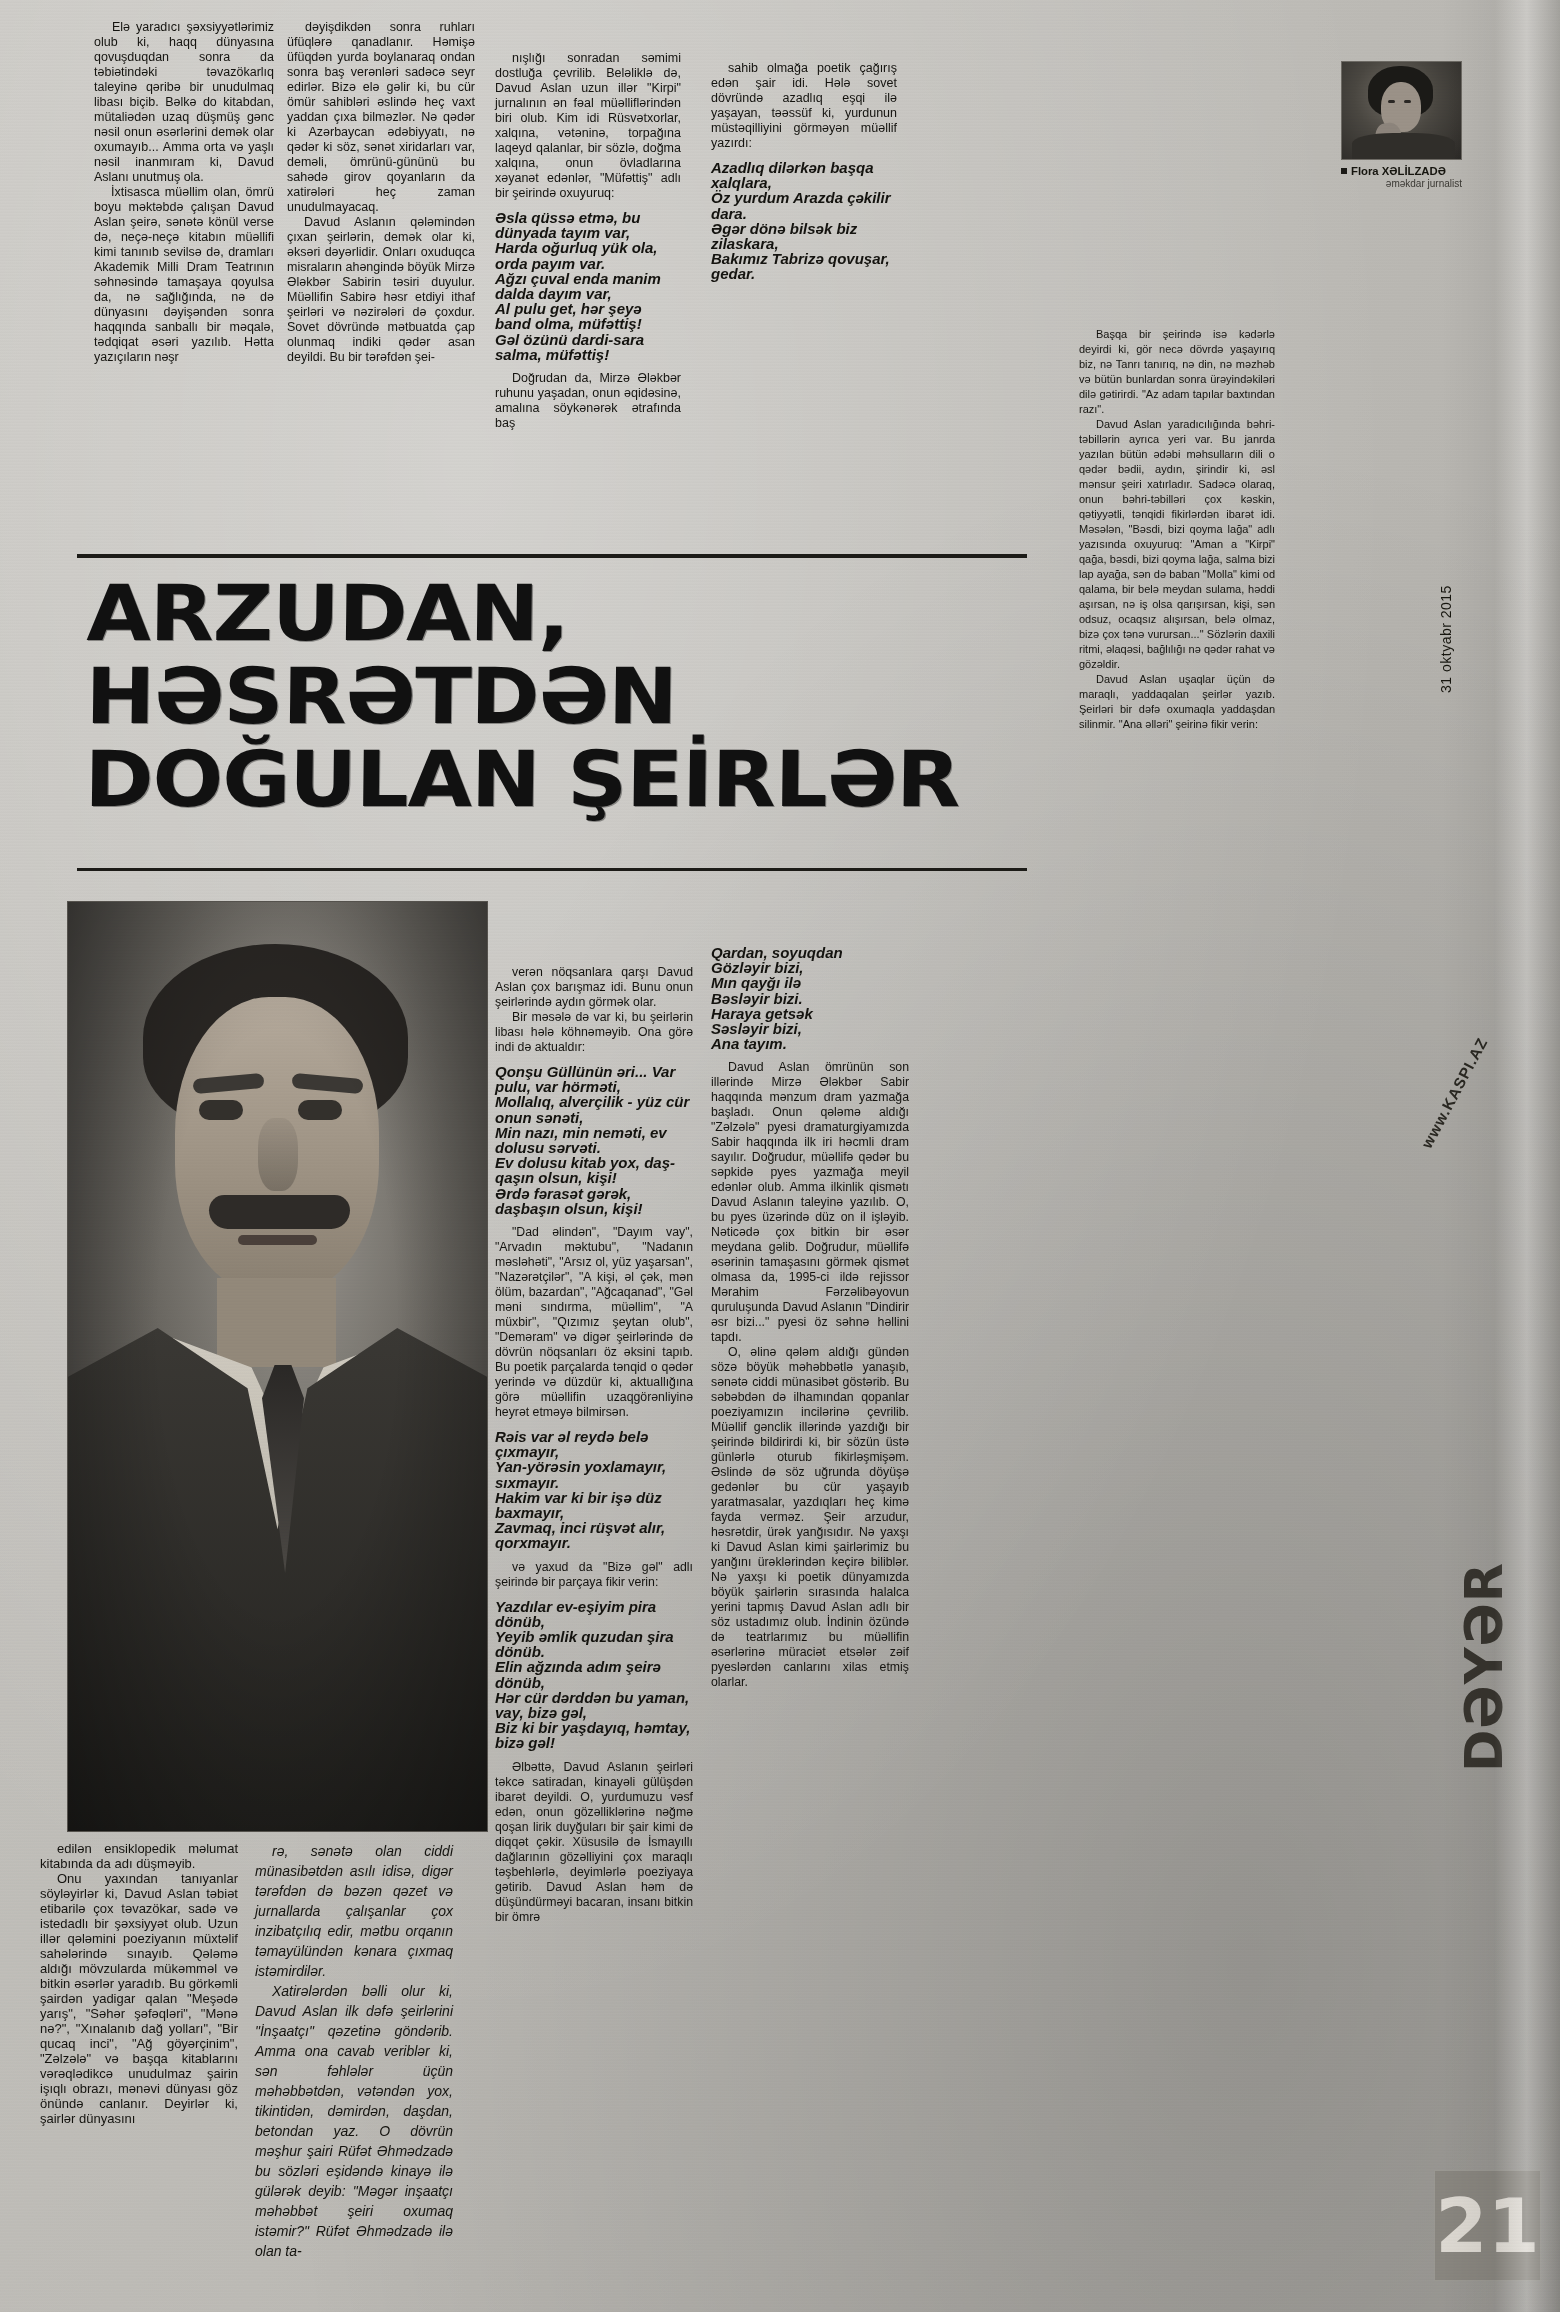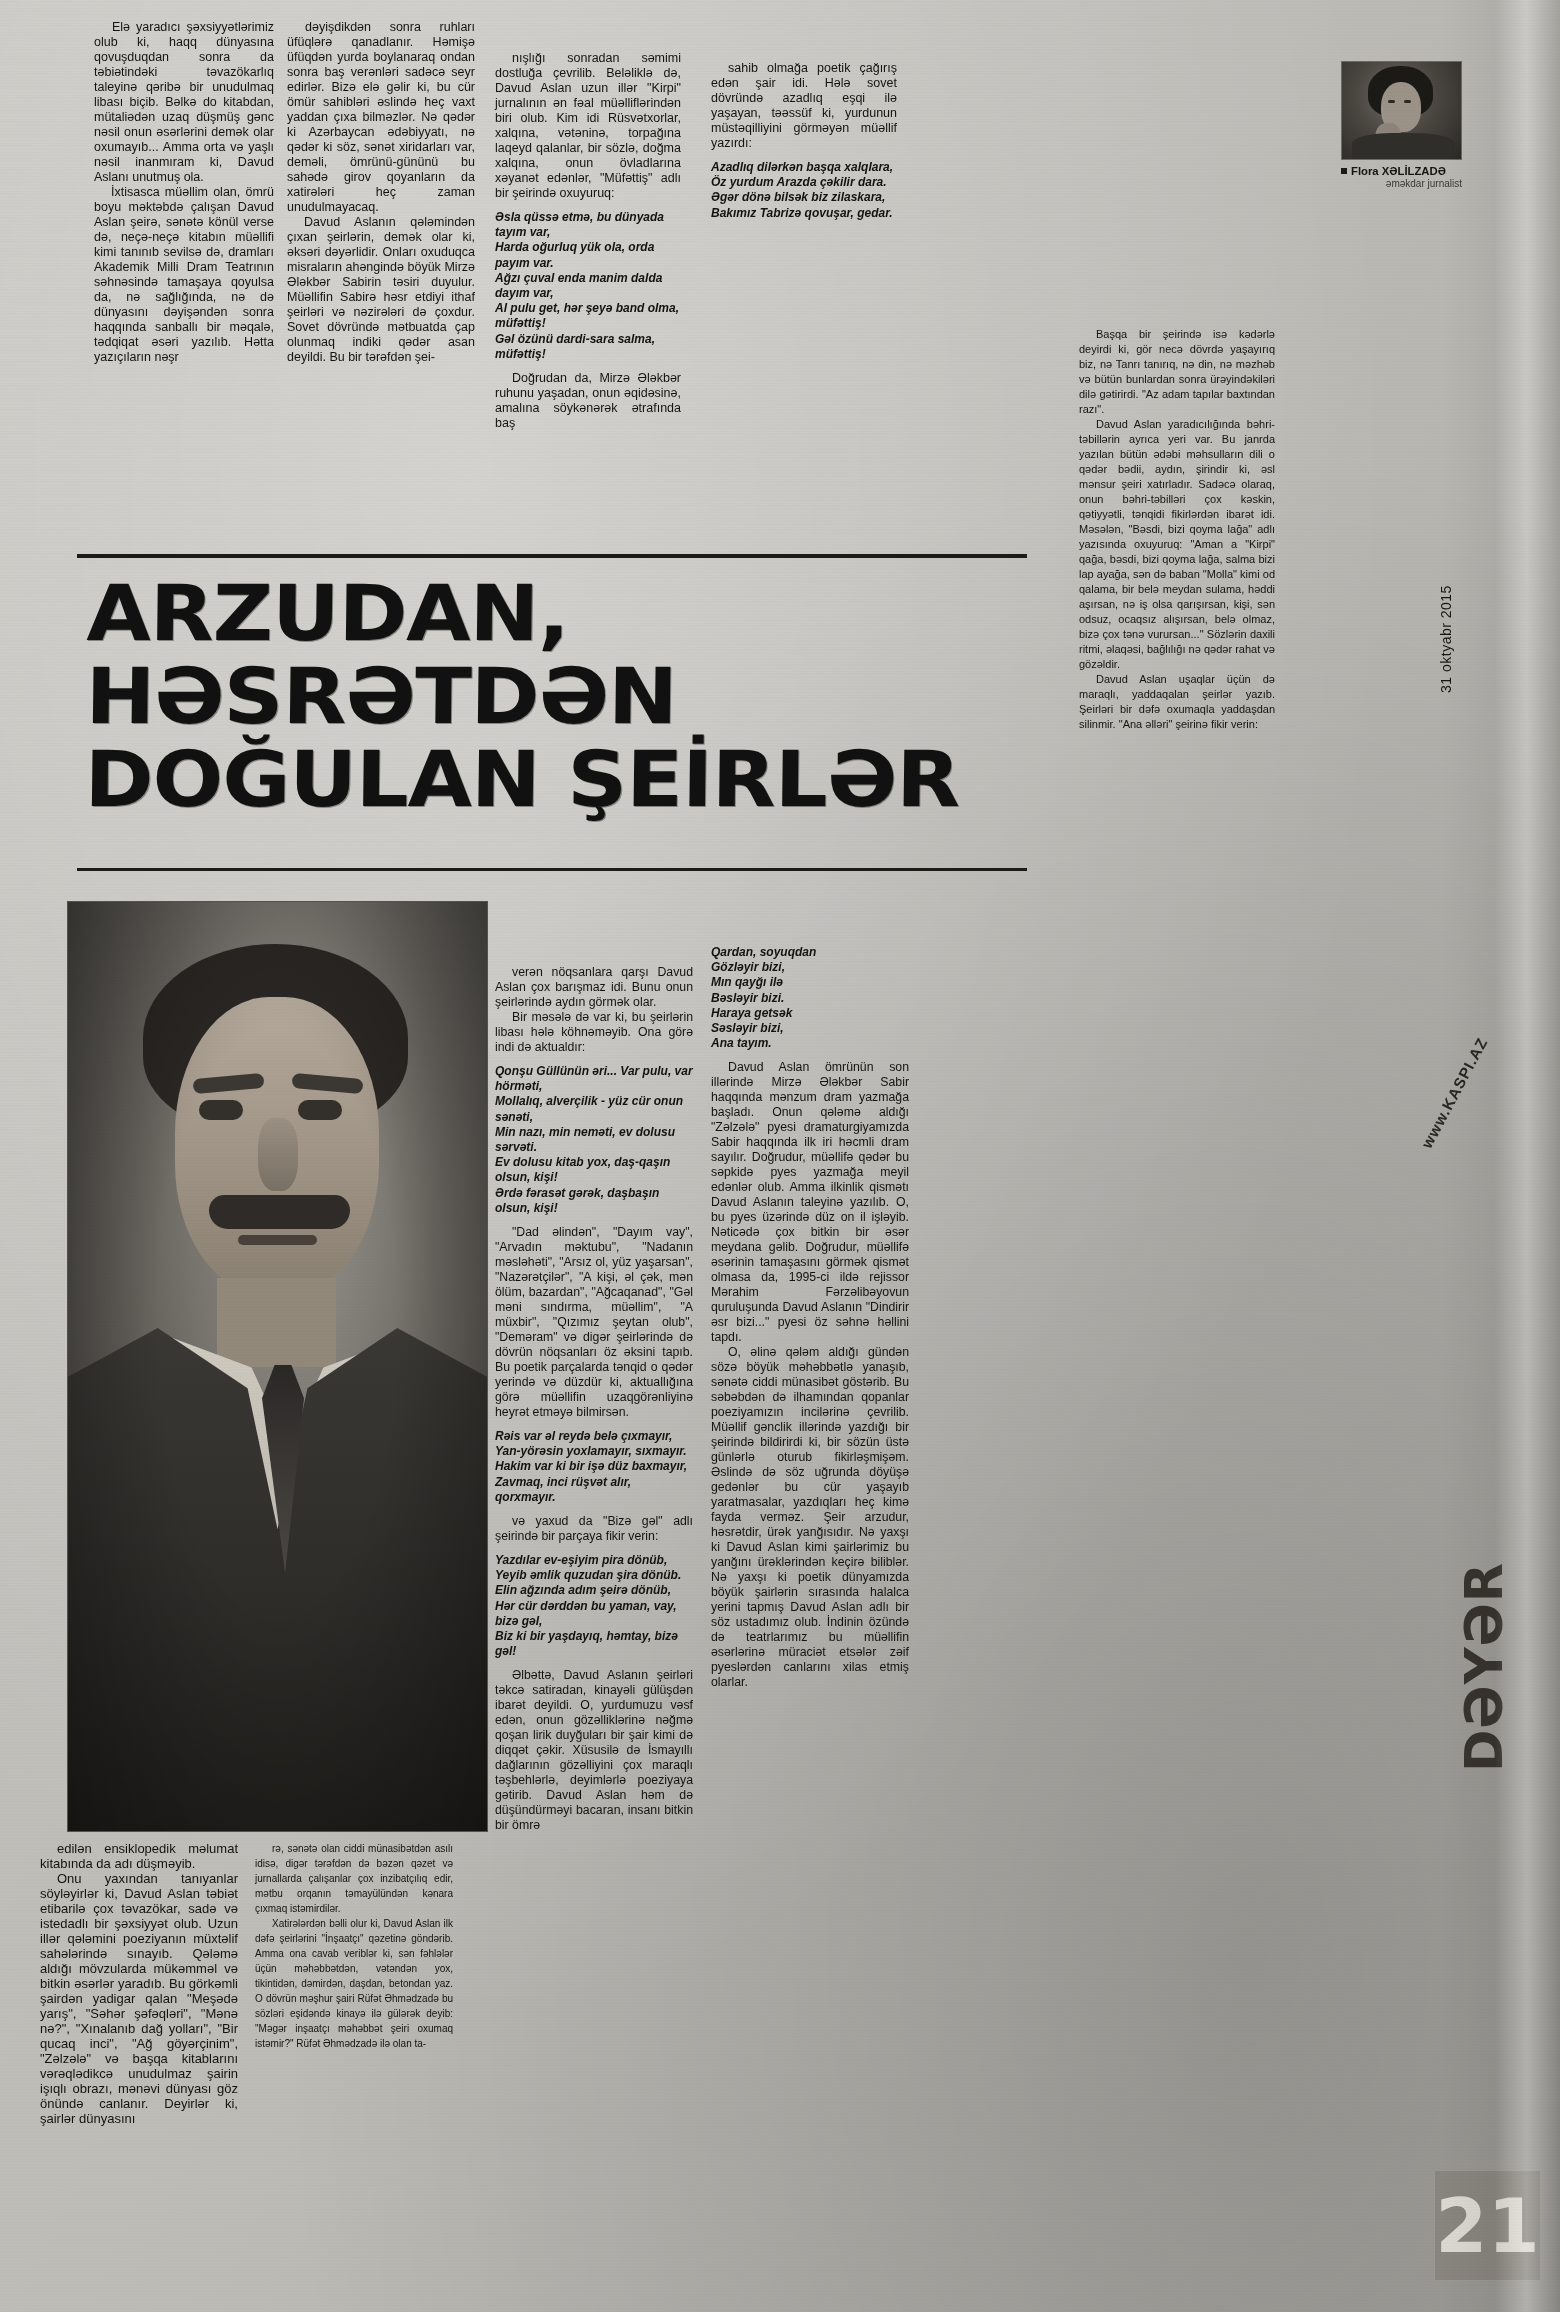--- a/index.html
+++ b/index.html
@@ -54,21 +54,21 @@
   .col p.first { text-indent: 18px; }
 
   #col1 { left: 94px;  top: 20px;  width: 180px; }
   #col2 { left: 287px; top: 20px;  width: 188px; }
   #col3 { left: 495px; top: 51px;  width: 186px; }
   #col4 { left: 711px; top: 61px;  width: 186px; }
 
   .verse {
     font-style: italic;
     font-weight: bold;
-    font-size: 12px;
+    font-size: 15px;
     line-height: 15.2px;
     text-align: left;
     margin: 9px 0 9px 0;
   }
   .verse div { text-indent: 0; }
 
   
   .author-box {
     position: absolute;
     left: 1341px; top: 61px; width: 121px;
@@ -191,21 +191,21 @@
     background: linear-gradient(180deg, #2a2826 0%, #4b4844 100%);
     clip-path: polygon(30% 0%, 70% 0%, 100% 16%, 55% 100%, 0% 16%);
   }
   .portrait .vign {
     position:absolute; inset:0;
     background: radial-gradient(ellipse at 50% 45%, rgba(0,0,0,0) 40%, rgba(0,0,0,0.42) 100%);
   }
 
   
   #lcolA { position:absolute; left: 40px;  top: 1841px; width: 198px; font-size: 13px; line-height: 15px; text-align: justify; color:#14130f; }
-  #lcolB { position:absolute; left: 255px; top: 1841px; width: 198px; font-size: 10px; line-height: 15px; text-align: justify; color:#14130f; }
+  #lcolB { position:absolute; left: 255px; top: 1841px; width: 198px; font-size: 14px; line-height: 20px; text-align: justify; color:#14130f;font-style:italic; }
   #lcolC { position:absolute; left: 495px; top: 965px;  width: 198px; font-size: 12.3px; line-height: 15px; text-align: justify; color:#14130f; }
   #lcolD { position:absolute; left: 711px; top: 945px;  width: 198px; font-size: 12.3px; line-height: 15px; text-align: justify; color:#14130f; }
   #lcolE { position:absolute; left: 1079px; top: 327px; width: 196px; font-size: 11px; line-height: 15px; text-align: justify; color:#14130f; }
   .tcol p { margin: 0; text-indent: 17px; }
 
   
   .vdate {
     position: absolute;
     left: 1438px; top: 693px;
     font-size: 14px; color: #17160f; font-weight: normal;

